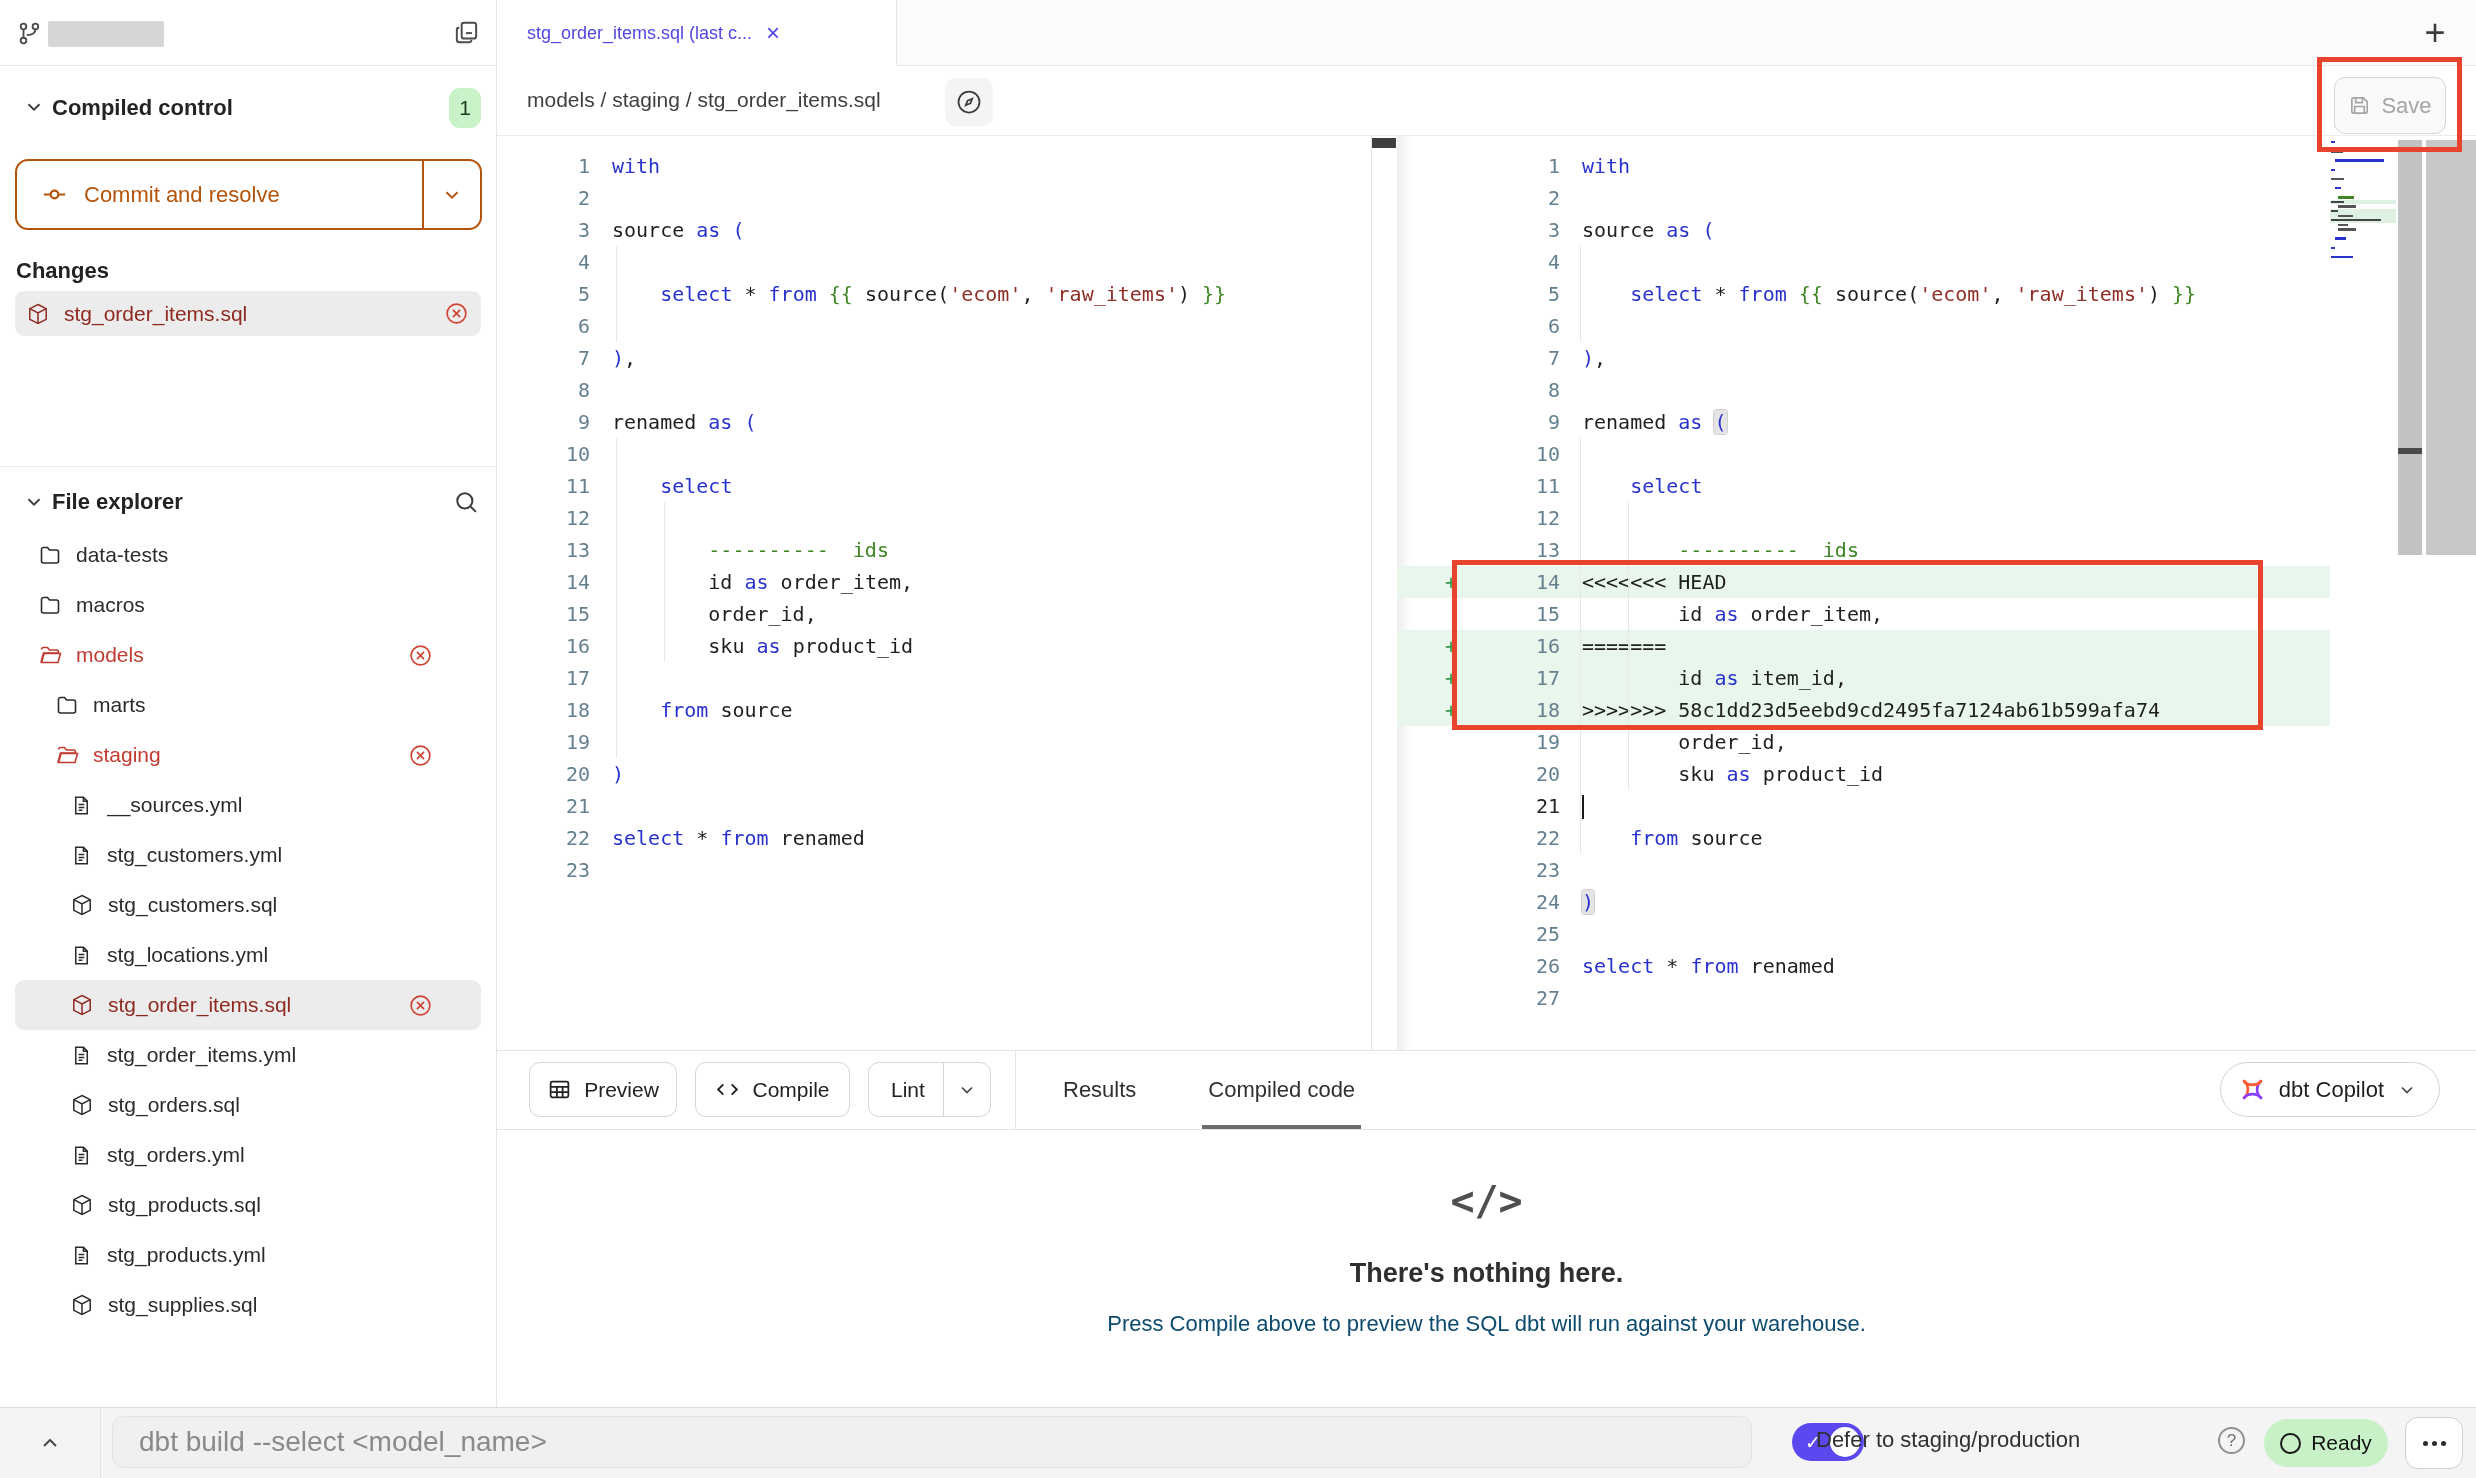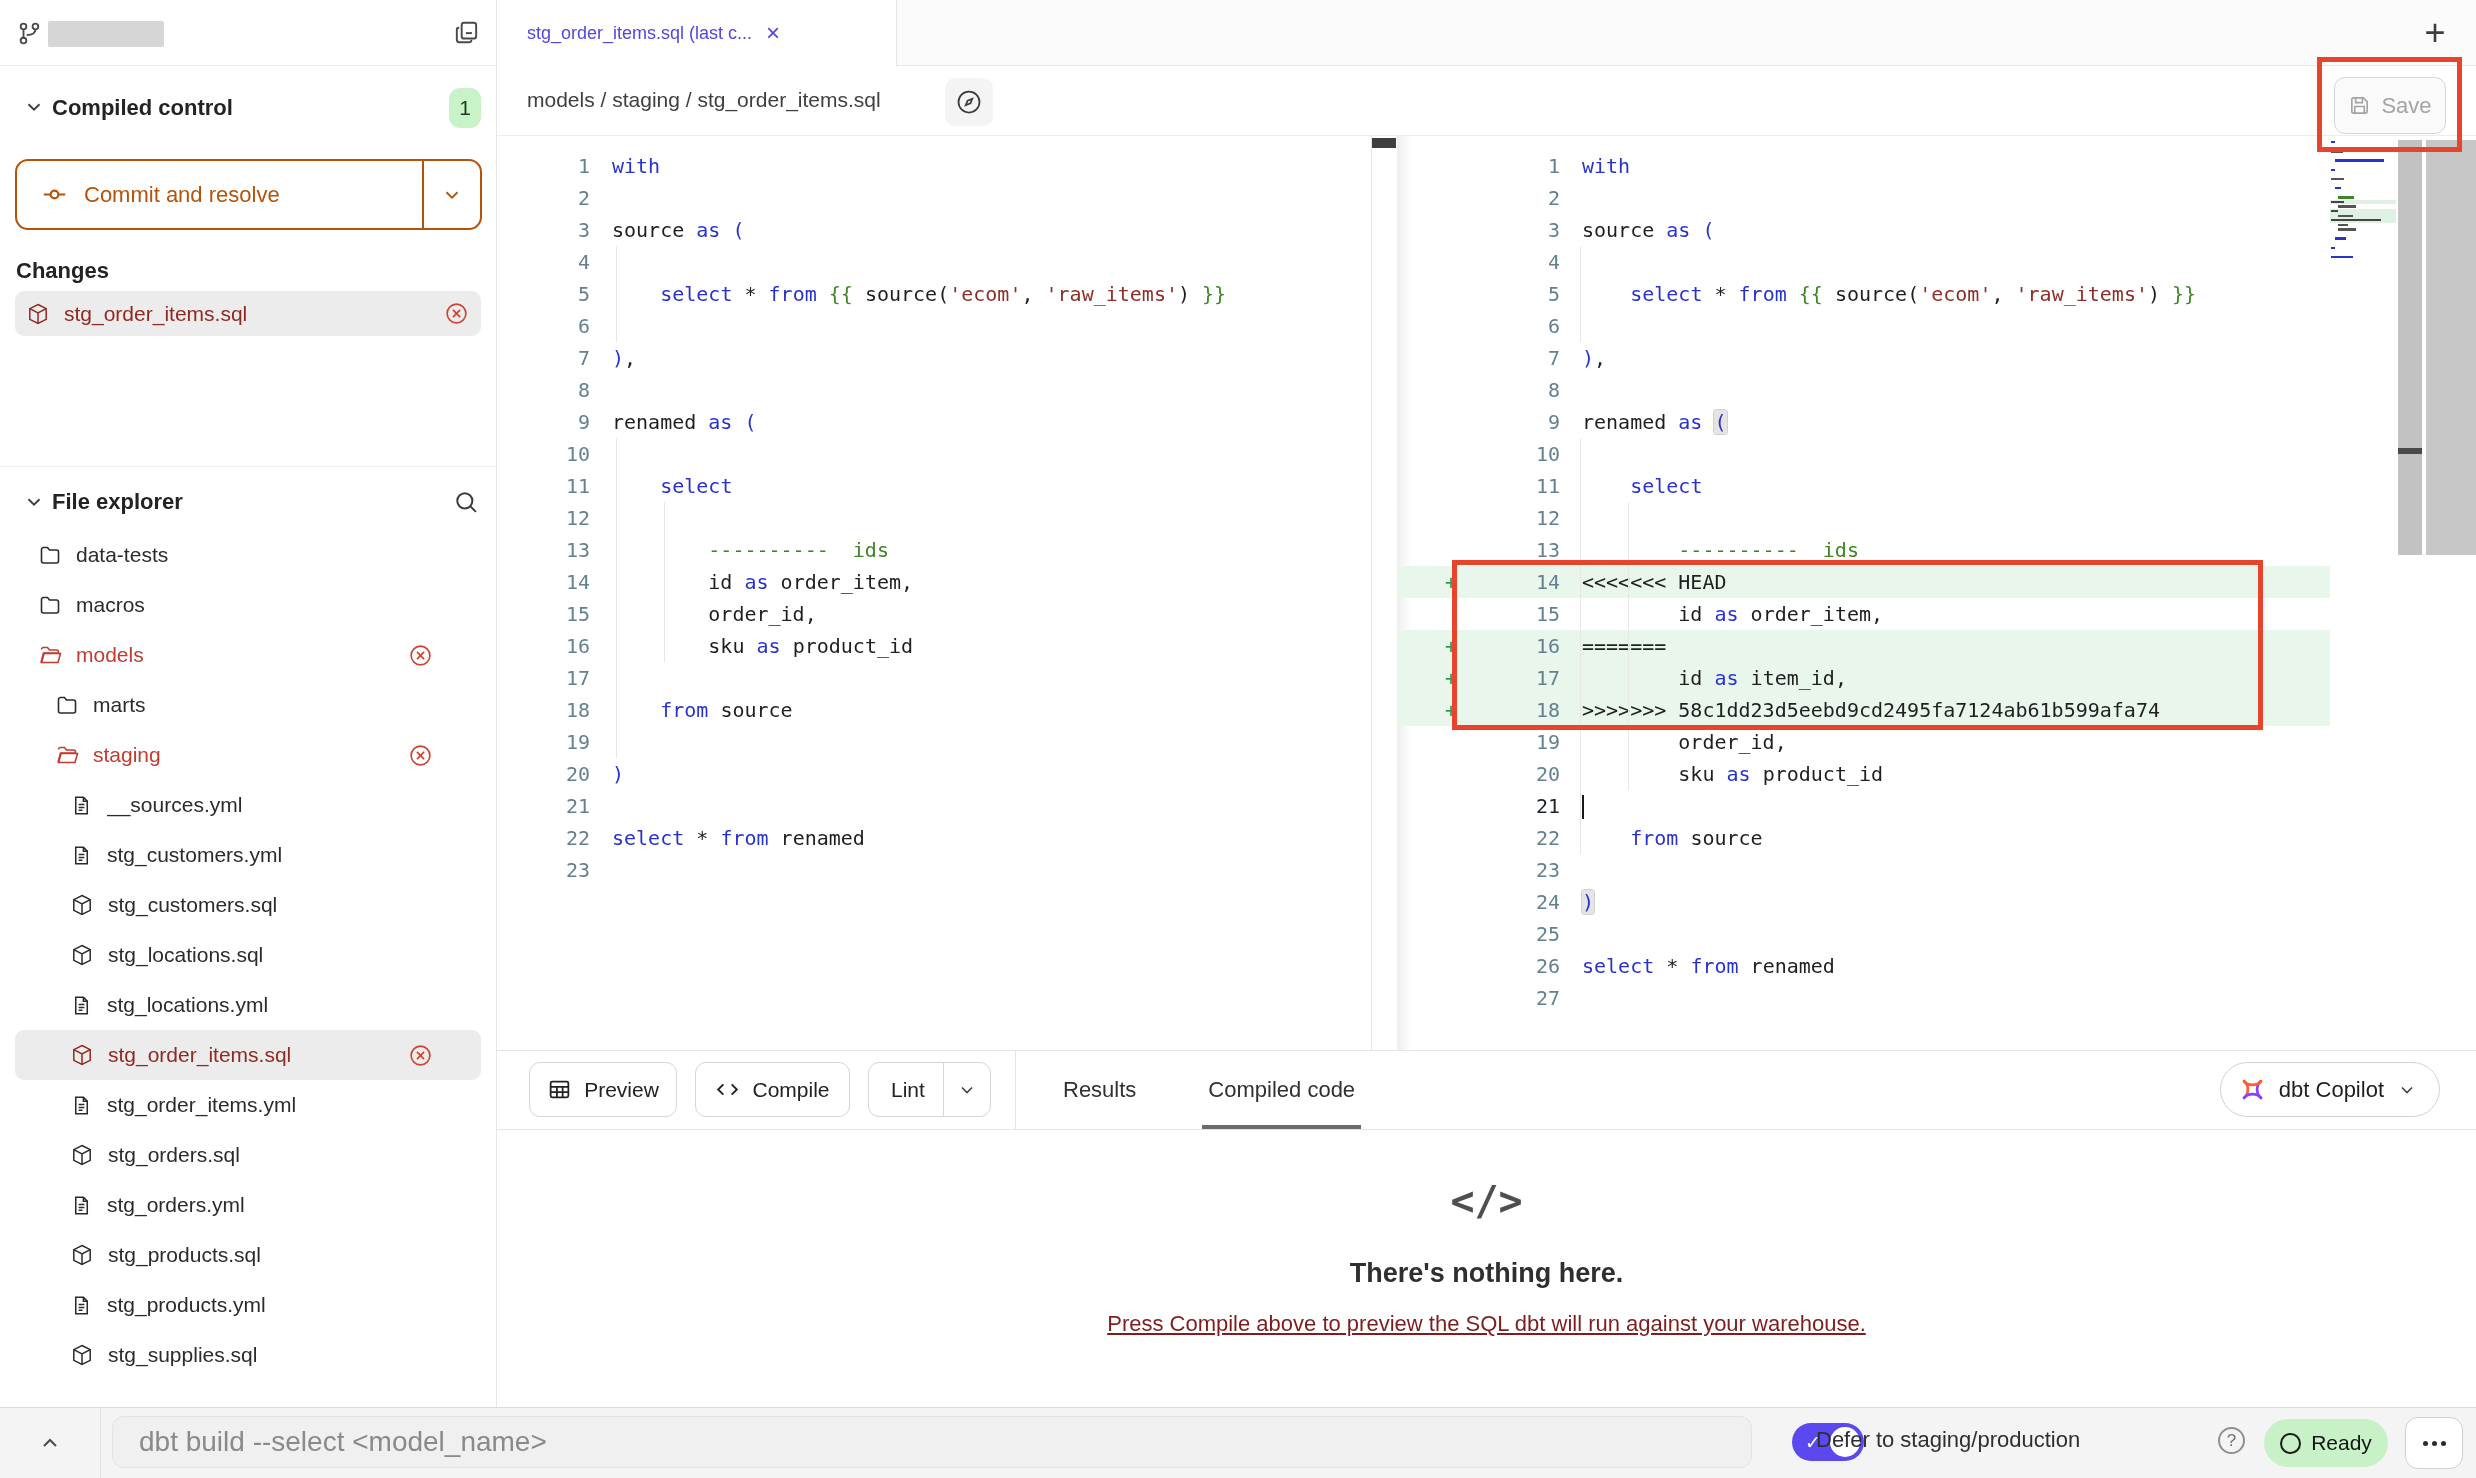--- a/index.html
+++ b/index.html
@@ -112,21 +112,21 @@
   .ptab{display:flex;align-items:center;height:100%;font-size:22px;color:#303030;position:relative;cursor:pointer;padding:0 6px;}
   .ptab.active{font-weight:500;}
   .ptab.active::after{content:"";position:absolute;left:0;right:0;bottom:0;height:4px;background:#6b6b6b;}
   .copilot{position:absolute;right:36px;top:11px;height:55px;border:1px solid #d2d2d2;border-radius:28px;background:#fff;
            display:flex;align-items:center;gap:13px;padding:0 22px 0 18px;font-size:22px;font-weight:500;color:#1f1f1f;
            box-sizing:border-box;cursor:pointer;}
   .panelbody{position:absolute;left:497px;top:1130px;right:0;bottom:71px;background:#fff;}
   .empty{position:absolute;left:0;right:0;top:48px;text-align:center;}
   .empty .eicon{font-size:40px;font-weight:600;color:#4f4f4f;font-family:"DejaVu Sans Mono",monospace;}
   .empty .etitle{margin-top:34px;font-size:27px;font-weight:700;color:#2f2f2f;}
-  .empty .esub{margin-top:22px;font-size:22px;color:#7f1d1d;text-decoration:underline;}
+  .empty .esub{margin-top:22px;font-size:22px;color:#0c4a6e;}
 
   
   .statusbar{position:absolute;left:0;top:1407px;width:100%;height:71px;background:#f4f4f4;
              border-top:1px solid #dcdcdc;box-sizing:border-box;}
   .collapse{position:absolute;left:24px;top:14px;width:52px;height:42px;display:flex;align-items:center;justify-content:center;color:#4a4a4a;cursor:pointer;}
   .sb-vdiv{position:absolute;left:100px;top:0;width:1px;height:70px;background:#e2e2e2;}
   .cmd-input{position:absolute;left:112px;top:8px;width:1640px;height:52px;border:1px solid #e3e3e3;border-radius:12px;
              background:#f0f0f0;box-sizing:border-box;padding:0 26px;font-size:28px;color:#6f6f6f;
              font-family:"Liberation Sans",sans-serif;outline:none;}
   .cmd-input::placeholder{color:#8a8a8a;opacity:1;}
@@ -303,29 +303,20 @@
           <span class="ic">
             <svg width="24" height="24" viewBox="0 0 24 24" fill="none" stroke="currentColor" stroke-width="1.5">
               <path d="M12 2.5l8.2 4.2v10.6L12 21.5l-8.2-4.2V6.7z"></path>
               <path d="M3.8 6.7L12 11l8.2-4.3M12 11v10.5"></path>
             </svg>
           </span>
           <span class="lbl">stg_customers.sql</span>
         </div>
         <div class="frow" style="padding-left: 70px;">
           <span class="ic">
-            <svg width="24" height="24" viewBox="0 0 24 24" fill="none" stroke="currentColor" stroke-width="1.5">
-              <path d="M12 2.5l8.2 4.2v10.6L12 21.5l-8.2-4.2V6.7z"></path>
-              <path d="M3.8 6.7L12 11l8.2-4.3M12 11v10.5"></path>
-            </svg>
-          </span>
-          <span class="lbl">stg_locations.sql</span>
-        </div>
-        <div class="frow" style="padding-left: 70px;">
-          <span class="ic">
             <svg width="23" height="23" viewBox="0 0 24 24" fill="none" stroke="currentColor" stroke-width="1.6">
               <path d="M6 3.5h8l4 4v13h-12z"></path>
               <path d="M14 3.5v4h4M9 11h6M9 14h6M9 17h4"></path>
             </svg>
           </span>
           <span class="lbl">stg_locations.yml</span>
         </div>
         <div class="frow maroon sel" style="padding-left: 55px;">
           <span class="ic">
             <svg width="24" height="24" viewBox="0 0 24 24" fill="none" stroke="currentColor" stroke-width="1.5">

